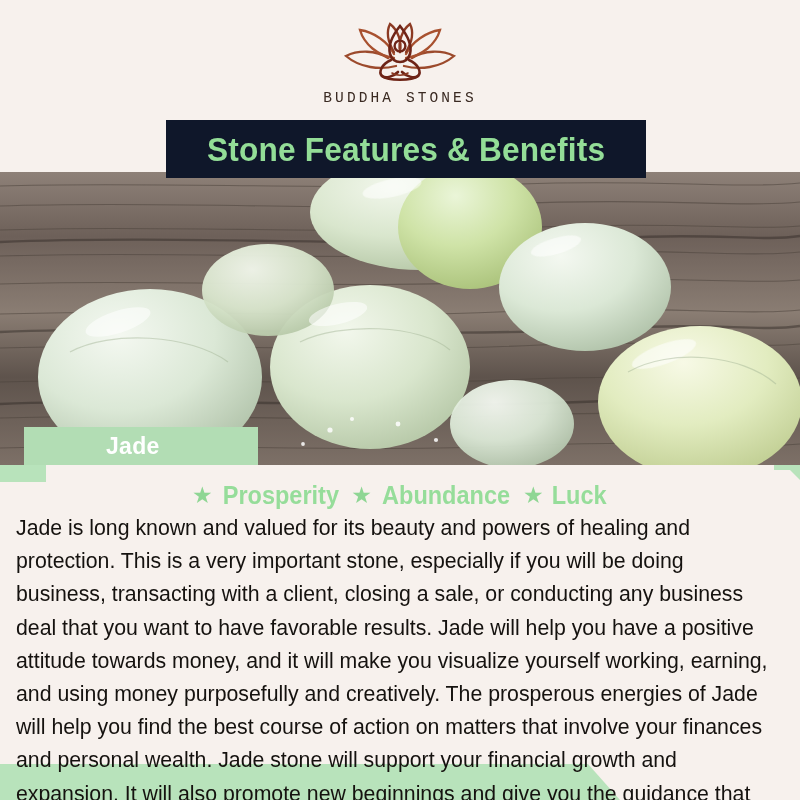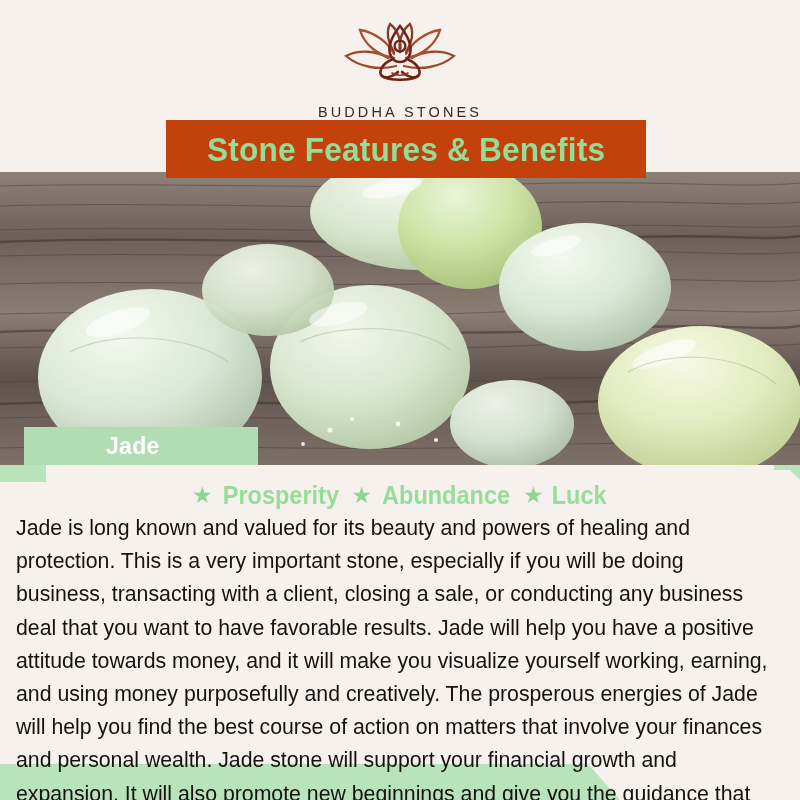--- a/index.html
+++ b/index.html
@@ -22,26 +22,26 @@
   .deco-bottom      { bottom:0; left:0;  width:620px; height:36px;
                       clip-path:polygon(0 0, 588px 0, 620px 36px, 0 36px); }
   .deco-right-notch { top:440px; right:0; width:30px; height:40px;
                       clip-path:polygon(0 0, 30px 0, 30px 40px, 0 10px); }
 
   
   .header { position:absolute; top:0; left:0; width:800px; height:172px;
             background:#f7f1ed; display:flex; flex-direction:column;
             align-items:center; justify-content:flex-start; padding-top:22px; z-index:3; }
   .logo-mark { width:128px; height:62px; }
-  .brand-name { margin-top:20px; font-family:Liberation Sans, sans-serif;
+  .brand-name { margin-top:6px; font-family:Liberation Mono, monospace;
                 font-size:14.5px; letter-spacing:3.1px; color:#3a2a22; font-weight:400; }
 
   
   .title-banner { position:absolute; top:120px; left:166px; width:480px; height:58px;
-                  background:#c2410c; display:flex; align-items:center;
+                  background:#0f172a; display:flex; align-items:center;
                   justify-content:center; z-index:5; }
   .title-text { font-family:"Liberation Sans Narrow","Liberation Sans", sans-serif;
                 font-weight:bold; font-size:34px; color:#93dd97;
                 letter-spacing:0.2px; transform:scaleX(0.93); white-space:nowrap; }
 
   
   .photo { position:absolute; top:172px; left:0; width:800px; height:293px;
            overflow:hidden; z-index:1; }
   .photo svg { display:block; width:800px; height:293px; }
 

